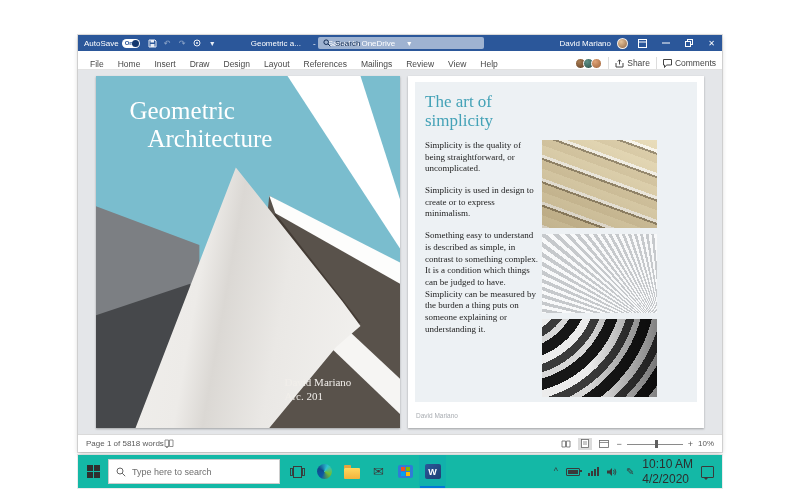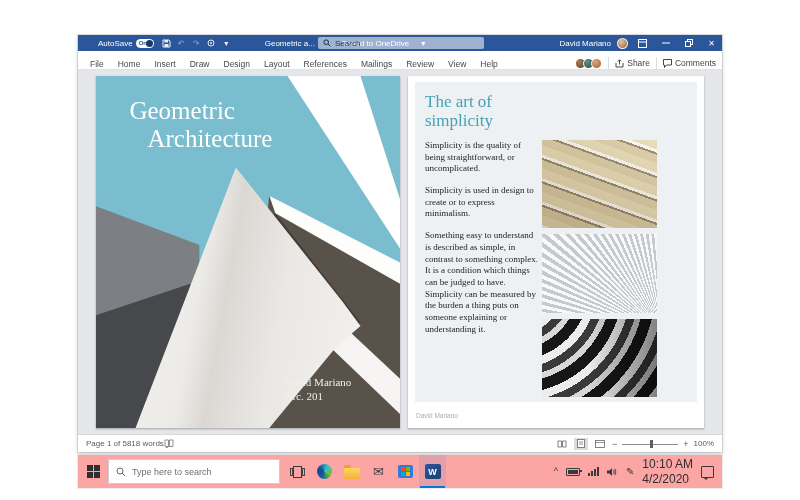--- a/index.html
+++ b/index.html
@@ -4,21 +4,21 @@
 <style>
   html,body{margin:0;padding:0;}
   body{width:800px;height:500px;background:#fff;font-family:"Liberation Sans",sans-serif;position:relative;overflow:hidden;}
   .stage{position:absolute;inset:0;background:#fff;}
 
   
   .window{position:absolute;left:78px;top:35px;width:644px;height:417px;background:#fff;
           box-shadow:0 0 0 1px rgba(0,0,0,.12),0 2px 5px rgba(0,0,0,.18);}
 
   
-  .titlebar{position:absolute;top:0;left:0;right:0;height:16px;background:#2b579a;display:flex;align-items:center;color:#fff;font-size:8px;padding-left:20px;box-sizing:border-box;}
+  .titlebar{position:absolute;top:0;left:0;right:0;height:16px;background:#2b579a;display:flex;align-items:center;color:#fff;font-size:8px;padding-left:6px;box-sizing:border-box;}
   .autosave{display:flex;align-items:center;gap:3px;}
   .toggle{width:18px;height:9px;background:#fff;border-radius:5px;position:relative;display:flex;align-items:center;}
   .toggle .on-label{color:#2b579a;font-size:6px;padding-left:3px;font-weight:bold;}
   .toggle .knob{position:absolute;right:1px;top:1px;width:7px;height:7px;border-radius:50%;background:#14376e;}
   .qat{display:flex;align-items:center;margin-left:6px;gap:2px;}
   .qat .tb-ic{width:13px;height:12px;display:flex;align-items:center;justify-content:center;opacity:.9;}
   .qat .dim{opacity:.45;}
   .doc-id{display:flex;align-items:center;gap:12px;margin-left:32px;white-space:nowrap;}
   .tb-search{position:absolute;left:240px;top:2px;width:166px;height:12px;background:rgba(255,255,255,.55);border-radius:2px;display:flex;align-items:center;gap:4px;padding-left:5px;color:#102a52;font-size:8px;box-sizing:border-box;}
   .tb-right{position:absolute;right:0;top:0;height:16px;display:flex;align-items:center;gap:6px;padding-right:2px;}
@@ -80,21 +80,21 @@
   .statusbar{position:absolute;left:0;right:0;bottom:0;height:18px;background:#fff;border-top:1px solid #dadada;display:flex;align-items:center;font-size:8px;color:#5a5a5a;padding:0 8px;box-sizing:border-box;}
   .sb-right{margin-left:auto;display:flex;align-items:center;gap:5px;}
   .viewic{width:14px;height:12px;display:flex;align-items:center;justify-content:center;}
   .viewic.active{background:#dcdcdc;}
   .slider{position:relative;width:56px;height:10px;}
   .slider .track{position:absolute;left:0;right:0;top:5px;height:1px;background:#8a8a8a;}
   .slider .thumb{position:absolute;left:50%;top:1px;width:3px;height:8px;background:#5f5f5f;}
   .zoomsym{font-size:9px;color:#5a5a5a;}
 
   
-  .taskbar{position:absolute;left:78px;top:455px;width:644px;height:33px;background:#fca5a5;box-shadow:0 0 0 1px rgba(0,0,0,.08);display:flex;align-items:center;}
+  .taskbar{position:absolute;left:78px;top:455px;width:644px;height:33px;background:#14b8a6;box-shadow:0 0 0 1px rgba(0,0,0,.08);display:flex;align-items:center;}
   .startbtn{width:30px;height:33px;display:flex;align-items:center;justify-content:center;}
   .winlogo{display:grid;grid-template-columns:6px 6px;grid-template-rows:6px 6px;gap:1px;}
   .winlogo div{background:#2f2f2f;}
   .tsearch{width:172px;height:25px;background:#fff;border:1px solid #cdcdcd;display:flex;align-items:center;gap:6px;padding-left:7px;box-sizing:border-box;font-size:9px;color:#6f6f6f;}
   .ticons{display:flex;height:33px;margin-left:4px;}
   .ticon{width:27px;height:33px;display:flex;align-items:center;justify-content:center;position:relative;}
   .ticon.active{background:rgba(0,120,215,.10);}
   .ticon.active .underline{position:absolute;left:1px;right:1px;bottom:0;height:2px;background:#0078d7;}
   .edge-circle{width:15px;height:15px;border-radius:50%;background:conic-gradient(from 210deg,#0c59a4,#114a8b,#2bc3d2,#76bc2d,#0c59a4);}
   .folder{position:relative;width:16px;height:11px;background:linear-gradient(#ffd75e,#f2b33c);border-radius:1px;margin-top:3px;}
@@ -308,21 +308,21 @@
               <rect x="0.5" y="0.5" width="9" height="7" fill="none" stroke="#666" stroke-width="0.8"></rect>
               <line x1="0.5" y1="2.5" x2="9.5" y2="2.5" stroke="#666" stroke-width="0.7"></line>
             </svg>
         </span>
         <span class="zoomsym">−</span>
         <span class="slider">
           <span class="track"></span>
           <span class="thumb"></span>
         </span>
         <span class="zoomsym">+</span>
-        <span>100%</span>
+        <span>10%</span>
       </div>
     </div>
   </div>
 
   <div class="taskbar">
     <div class="startbtn">
       <span class="winlogo">
           <div></div>
           <div></div>
           <div></div>

